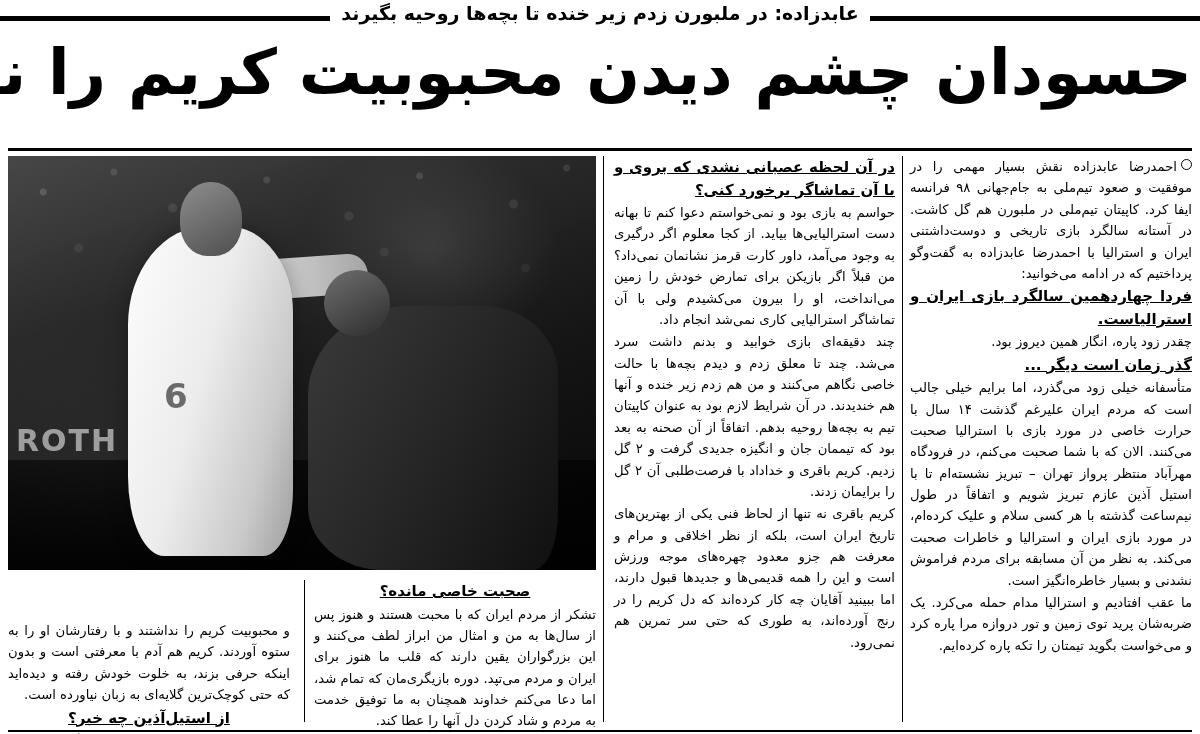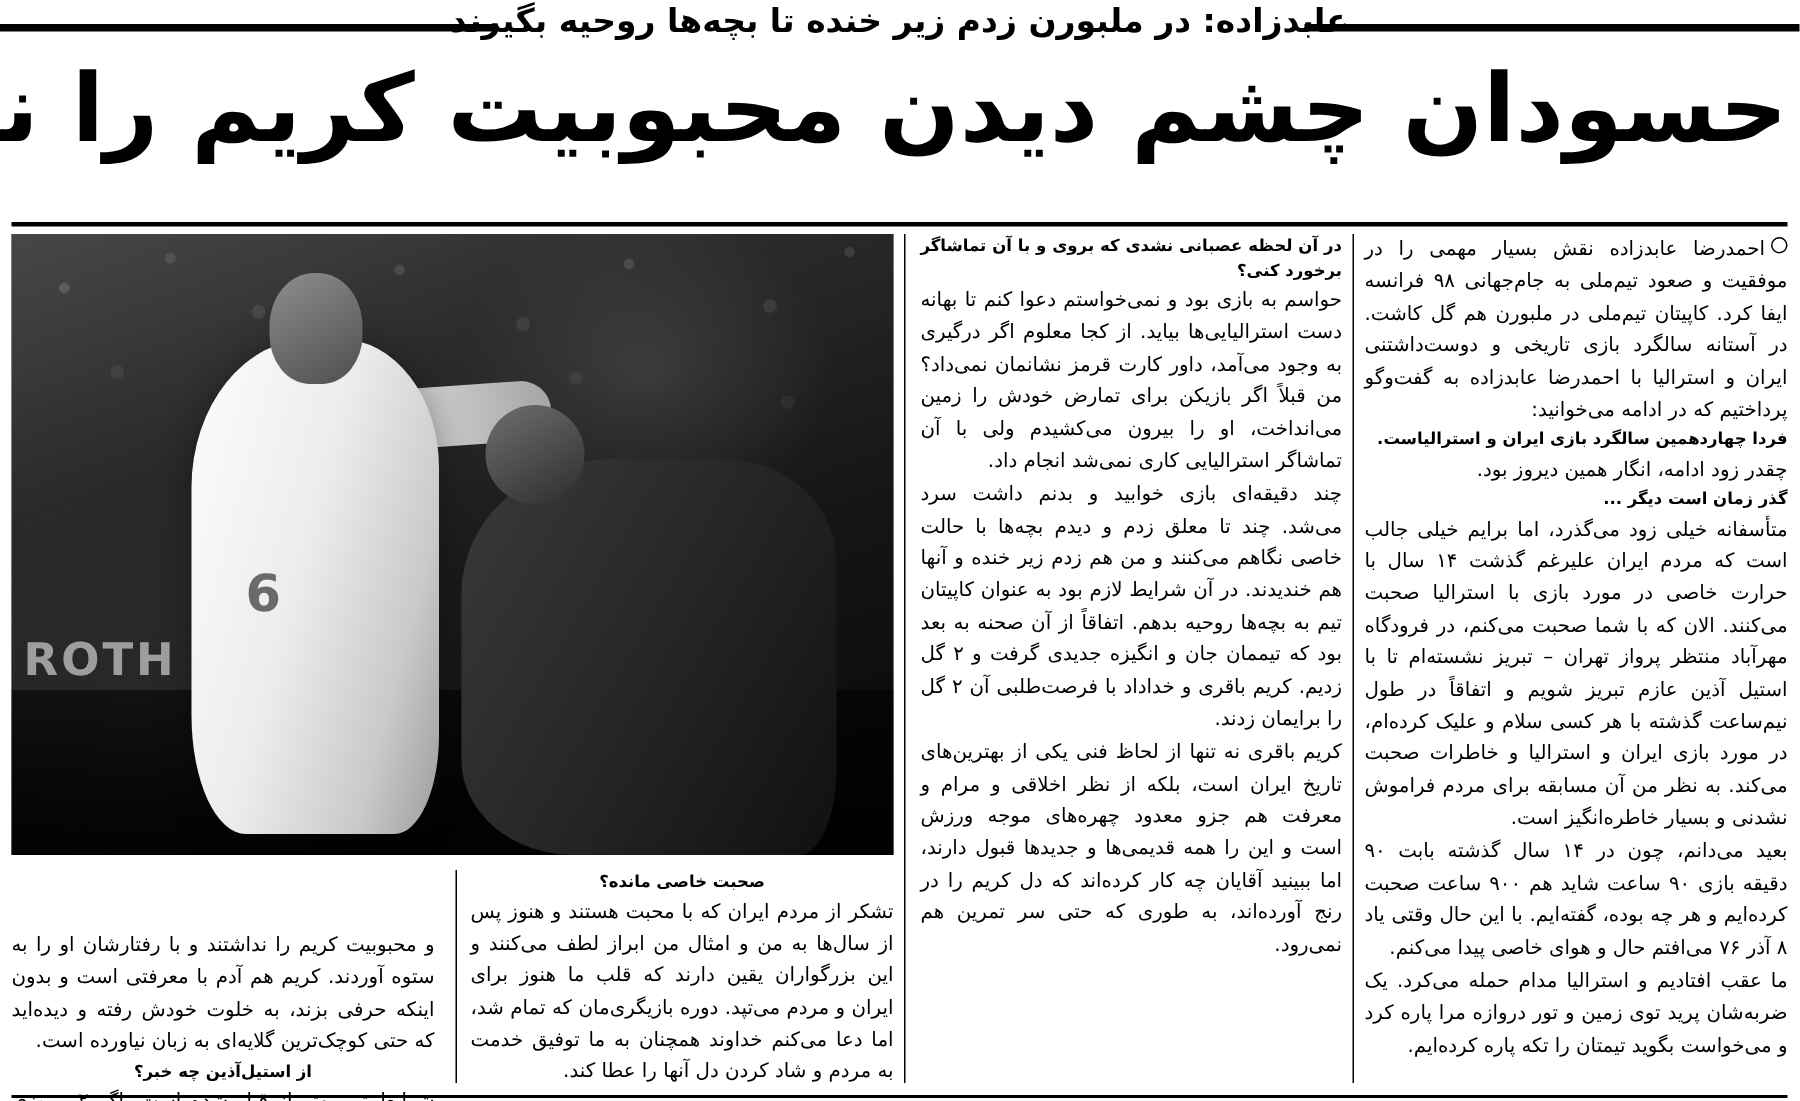--- a/index.html
+++ b/index.html
@@ -39,21 +39,21 @@
     height: 5px;
     background: #000000;
   }
   .kicker-rule-left { left: 0; width: 330px; }
   .kicker-rule-right { right: 0; width: 330px; }
   .kicker-text {
     position: absolute;
     top: 2px;
     left: 50%;
     transform: translateX(-50%);
-    font-size: 22px;
+    font-size: 19px;
     font-weight: bold;
     white-space: nowrap;
     letter-spacing: -0.5px;
     direction: rtl;
   }
 
   
   .headline {
     position: absolute;
     top: 40px;
@@ -94,24 +94,25 @@
     font-size: 13.2px;
     line-height: 1.62;
   }
   .col p {
     margin: 0 0 1px 0;
     text-align: justify;
     text-justify: inter-word;
   }
   .sub {
     font-weight: bold;
-    font-size: 11px;
+    font-size: 15px;
     margin: 3px 0 1px 0;
     line-height: 1.5;
     text-align: right;
+    text-decoration: underline;
   }
   .sub.center { text-align: center; }
   .bullet-line {
     position: relative;
   }
   .bullet {
     display: inline-block;
     width: 9px;
     height: 9px;
     border: 1.6px solid #000;
@@ -291,24 +292,23 @@
   <div class="headline-rule"></div>
 
   <div class="content">
 
     <div class="vrule" id="vrule-1"></div>
     <div class="vrule" id="vrule-2"></div>
 
     <div class="col" id="col-right">
       <p class="bullet-line"><span class="bullet"></span><span>احمدرضا عابدزاده نقش بسیار مهمی را در موفقیت و صعود تیم‌ملی به جام‌جهانی ۹۸ فرانسه ایفا کرد. کاپیتان تیم‌ملی در ملبورن هم گل کاشت. در آستانه سالگرد بازی تاریخی و دوست‌داشتنی ایران و استرالیا با احمدرضا عابدزاده به گفت‌وگو پرداختیم که در ادامه می‌خوانید:</span></p>
       <p class="sub">فردا چهاردهمین سالگرد بازی ایران و استرالیاست.</p>
-      <p>چقدر زود ادامه، انگار همین دیروز بود.</p>
+      <p>چقدر زود پاره، انگار همین دیروز بود.</p>
       <p class="sub">گذر زمان است دیگر ...</p>
       <p>متأسفانه خیلی زود می‌گذرد، اما برایم خیلی جالب است که مردم ایران علیرغم گذشت ۱۴ سال با حرارت خاصی در مورد بازی با استرالیا صحبت می‌کنند. الان که با شما صحبت می‌کنم، در فرودگاه مهرآباد منتظر پرواز تهران – تبریز نشسته‌ام تا با استیل آذین عازم تبریز شویم و اتفاقاً در طول نیم‌ساعت گذشته با هر کسی سلام و علیک کرده‌ام، در مورد بازی ایران و استرالیا و خاطرات صحبت می‌کند. به نظر من آن مسابقه برای مردم فراموش نشدنی و بسیار خاطره‌انگیز است.</p>
-      <p>بعید می‌دانم، چون در ۱۴ سال گذشته بابت ۹۰ دقیقه بازی ۹۰ ساعت شاید هم ۹۰۰ ساعت صحبت کرده‌ایم و هر چه بوده، گفته‌ایم. با این حال وقتی یاد ۸ آذر ۷۶ می‌افتم حال و هوای خاصی پیدا می‌کنم.</p>
       <p>ما عقب افتادیم و استرالیا مدام حمله می‌کرد. یک ضربه‌شان پرید توی زمین و تور دروازه مرا پاره کرد و می‌خواست بگوید تیمتان را تکه پاره کرده‌ایم.</p>
     </div>
 
     <div class="col" id="col-mid">
       <p class="sub">در آن لحظه عصبانی نشدی که بروی و با آن تماشاگر برخورد کنی؟</p>
       <p>حواسم به بازی بود و نمی‌خواستم دعوا کنم تا بهانه دست استرالیایی‌ها بیاید. از کجا معلوم اگر درگیری به وجود می‌آمد، داور کارت قرمز نشانمان نمی‌داد؟ من قبلاً اگر بازیکن برای تمارض خودش را زمین می‌انداخت، او را بیرون می‌کشیدم ولی با آن تماشاگر استرالیایی کاری نمی‌شد انجام داد.</p>
       <p>چند دقیقه‌ای بازی خوابید و بدنم داشت سرد می‌شد. چند تا معلق زدم و دیدم بچه‌ها با حالت خاصی نگاهم می‌کنند و من هم زدم زیر خنده و آنها هم خندیدند. در آن شرایط لازم بود به عنوان کاپیتان تیم به بچه‌ها روحیه بدهم. اتفاقاً از آن صحنه به بعد بود که تیممان جان و انگیزه جدیدی گرفت و ۲ گل زدیم. کریم باقری و خداداد با فرصت‌طلبی آن ۲ گل را برایمان زدند.</p>
       <p>کریم باقری نه تنها از لحاظ فنی یکی از بهترین‌های تاریخ ایران است، بلکه از نظر اخلاقی و مرام و معرفت هم جزو معدود چهره‌های موجه ورزش است و این را همه قدیمی‌ها و جدیدها قبول دارند، اما ببینید آقایان چه کار کرده‌اند که دل کریم را در رنج آورده‌اند، به طوری که حتی سر تمرین هم نمی‌رود.</p>
 
     </div>

